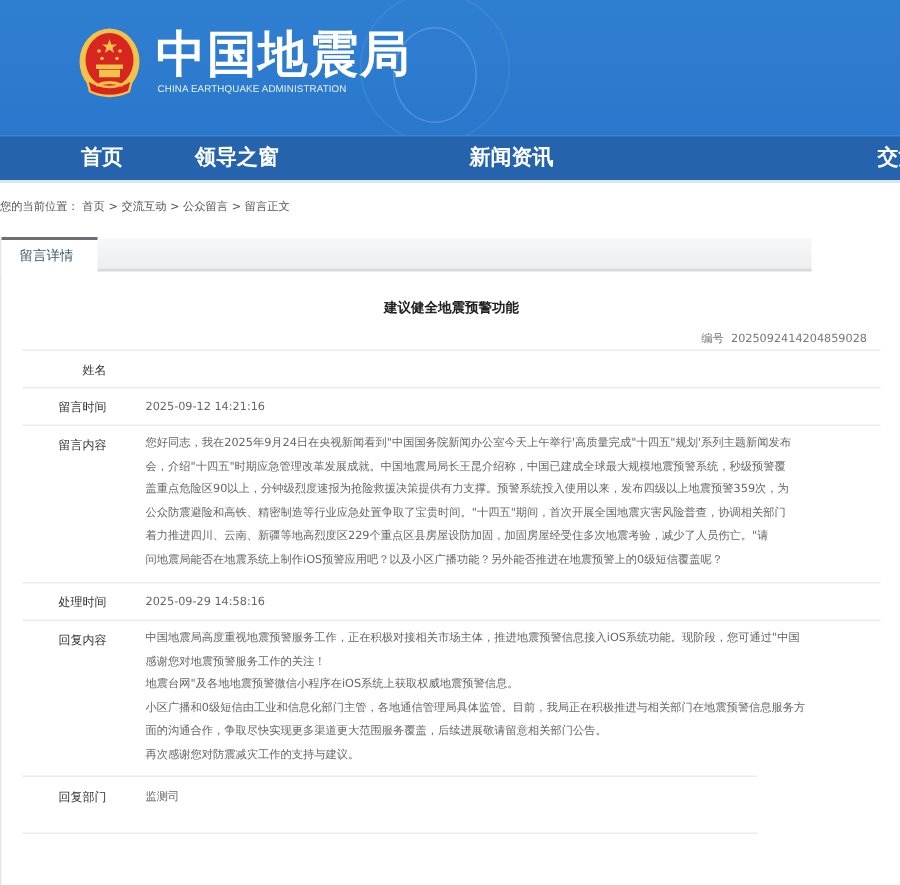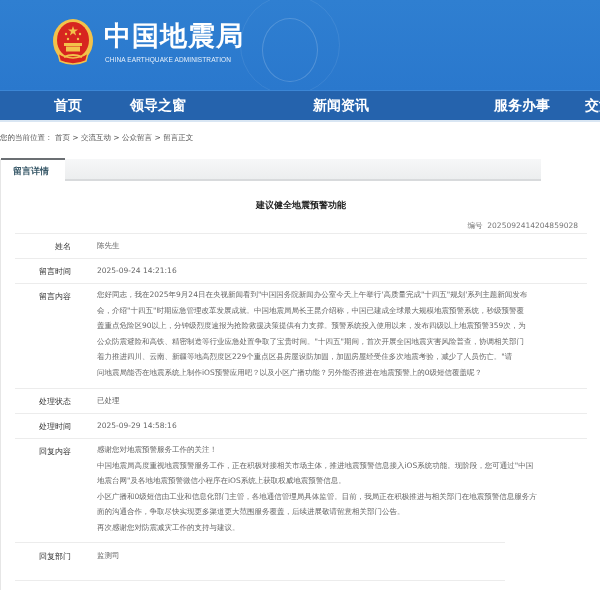--- a/index.html
+++ b/index.html
@@ -17,21 +17,21 @@
   }
   .header .ring2 {
     position: absolute; left: 240px; top: -5px; width: 100px; height: 100px;
     border: 1px solid rgba(255,255,255,0.08); border-radius: 50%;
   }
   .emblem {
     position: absolute; left: 52px; top: 17px; width: 42px; height: 52px;
   }
   .logo-cn {
     position: absolute; left: 104px; top: 20px; color: #ffffff;
-    font-size: 27px; font-weight: bold; letter-spacing: 1px; line-height: 32px;
+    font-size: 33px; font-weight: bold; letter-spacing: 1px; line-height: 32px;
     font-family: "DejaVu Sans", sans-serif;
   }
   .logo-en {
     position: absolute; left: 105px; top: 56px; color: #e8f1fb;
     font-size: 6.5px; letter-spacing: 0.1px; line-height: 8px;
     font-family: "Liberation Sans", sans-serif;
   }
 
   .nav {
     position: absolute; left: 0; top: 90px; width: 600px; height: 30px;
@@ -55,21 +55,20 @@
   .breadcrumb .link { cursor: pointer; }
 
   .card {
     position: absolute; left: 0; top: 159px; width: 600px; height: 431px;
     border-left: 1px solid #e6e6e6;
   }
   .tab-bar {
     position: absolute; left: 0; top: 0; width: 540px; height: 22px;
     background: linear-gradient(180deg, #f6f7f8 0%, #eceeef 100%);
     border-bottom: 2px solid #d8dadc;
-    font-weight: bold;
   }
   .tab-active {
     position: absolute; left: 0; top: -1px; width: 64px; height: 25px;
     background: #ffffff; border-top: 2px solid #6b6f73;
     color: #3a5a6a; font-size: 9px; line-height: 22px; padding-left: 12px;
     cursor: pointer;
   }
   .title {
     position: absolute; left: 0; top: 40px; width: 600px; text-align: center;
     font-size: 9px; font-weight: bold; color: #222;
@@ -111,21 +110,20 @@
     <path d="M12 40 Q21 36 30 40" stroke="#f3c24a" stroke-width="2" fill="none"></path>
   </svg>
   <div class="logo-cn">中国地震局</div>
   <div class="logo-en">CHINA EARTHQUAKE ADMINISTRATION</div>
 </div>
 
 <div class="nav">
   <div class="nav-item" style="left:54px">首页</div>
   <div class="nav-item" style="left:130px">领导之窗</div>
   <div class="nav-item" style="left:313px">新闻资讯</div>
-  <div class="nav-item" style="left:494px">服务办事</div>
   <div class="nav-item" style="left:585px">交流互动</div>
 </div>
 <div class="nav-underline"></div>
 
 <div class="breadcrumb">
   <span>您的当前位置：</span>
   <span class="link">首页</span>
   <span>&gt;</span>
   <span class="link">交流互动</span>
   <span>&gt;</span>
@@ -141,50 +139,45 @@
 
   <div class="title">建议健全地震预警功能</div>
   <div class="serial">
     <span>编号</span>&nbsp;
     <span>20250924142048590​28</span>
   </div>
 
   <div class="rows">
     <div class="row" style="height:25px">
       <div class="label" style="top:7px">姓名</div>
-      <div class="value" style="top:7px">陈先生</div>
     </div>
     <div class="row" style="height:25px">
       <div class="label" style="top:7px">留言时间</div>
-      <div class="value" style="top:7px">2025-09-24 14:21:16</div>
+      <div class="value" style="top:7px">2025-09-12 14:21:16</div>
     </div>
     <div class="row" style="height:105px">
       <div class="label" style="top:7px">留言内容</div>
       <div class="value multi" style="top:3px">
         <div>您好同志，我在2025年9月24日在央视新闻看到"中国国务院新闻办公室今天上午举行'高质量完成"十四五"规划'系列主题新闻发布</div>
         <div>会，介绍"十四五"时期应急管理改革发展成就。中国地震局局长王昆介绍称，中国已建成全球最大规模地震预警系统，秒级预警覆</div>
         <div>盖重点危险区90以上，分钟级烈度速报为抢险救援决策提供有力支撑。预警系统投入使用以来，发布四级以上地震预警359次，为</div>
         <div>公众防震避险和高铁、精密制造等行业应急处置争取了宝贵时间。"十四五"期间，首次开展全国地震灾害风险普查，协调相关部门</div>
         <div>着力推进四川、云南、新疆等地高烈度区229个重点区县房屋设防加固，加固房屋经受住多次地震考验，减少了人员伤亡。"请</div>
         <div>问地震局能否在地震系统上制作iOS预警应用吧？以及小区广播功能？另外能否推进在地震预警上的0级短信覆盖呢？</div>
       </div>
     </div>
     <div class="row" style="height:25px">
-      <div class="label" style="top:7px">处理状态</div>
-      <div class="value" style="top:7px">已处理</div>
-    </div>
-    <div class="row" style="height:25px">
       <div class="label" style="top:7px">处理时间</div>
       <div class="value" style="top:7px">2025-09-29 14:58:16</div>
     </div>
     <div class="row" style="height:104px">
       <div class="label" style="top:7px">回复内容</div>
       <div class="value multi" style="top:3px">
+        <div>中国地震局高度重视地震预警服务工作，正在积极对接相关市场主体，推进地震预警信息接入iOS系统功能。现阶段，您可通过"中国</div>
         <div>感谢您对地震预警服务工作的关注！</div>
-        <div>中国地震局高度重视地震预警服务工作，正在积极对接相关市场主体，推进地震预警信息接入iOS系统功能。现阶段，您可通过"中国</div>
         <div>地震台网"及各地地震预警微信小程序在iOS系统上获取权威地震预警信息。</div>
         <div>小区广播和0级短信由工业和信息化部门主管，各地通信管理局具体监管。目前，我局正在积极推进与相关部门在地震预警信息服务方</div>
         <div>面的沟通合作，争取尽快实现更多渠道更大范围服务覆盖，后续进展敬请留意相关部门公告。</div>
         <div>再次感谢您对防震减灾工作的支持与建议。</div>
       </div>
     </div>
     <div class="row" style="height:38px; width:490px">
       <div class="label" style="top:8px">回复部门</div>
       <div class="value" style="top:8px">监测司</div>
     </div>

